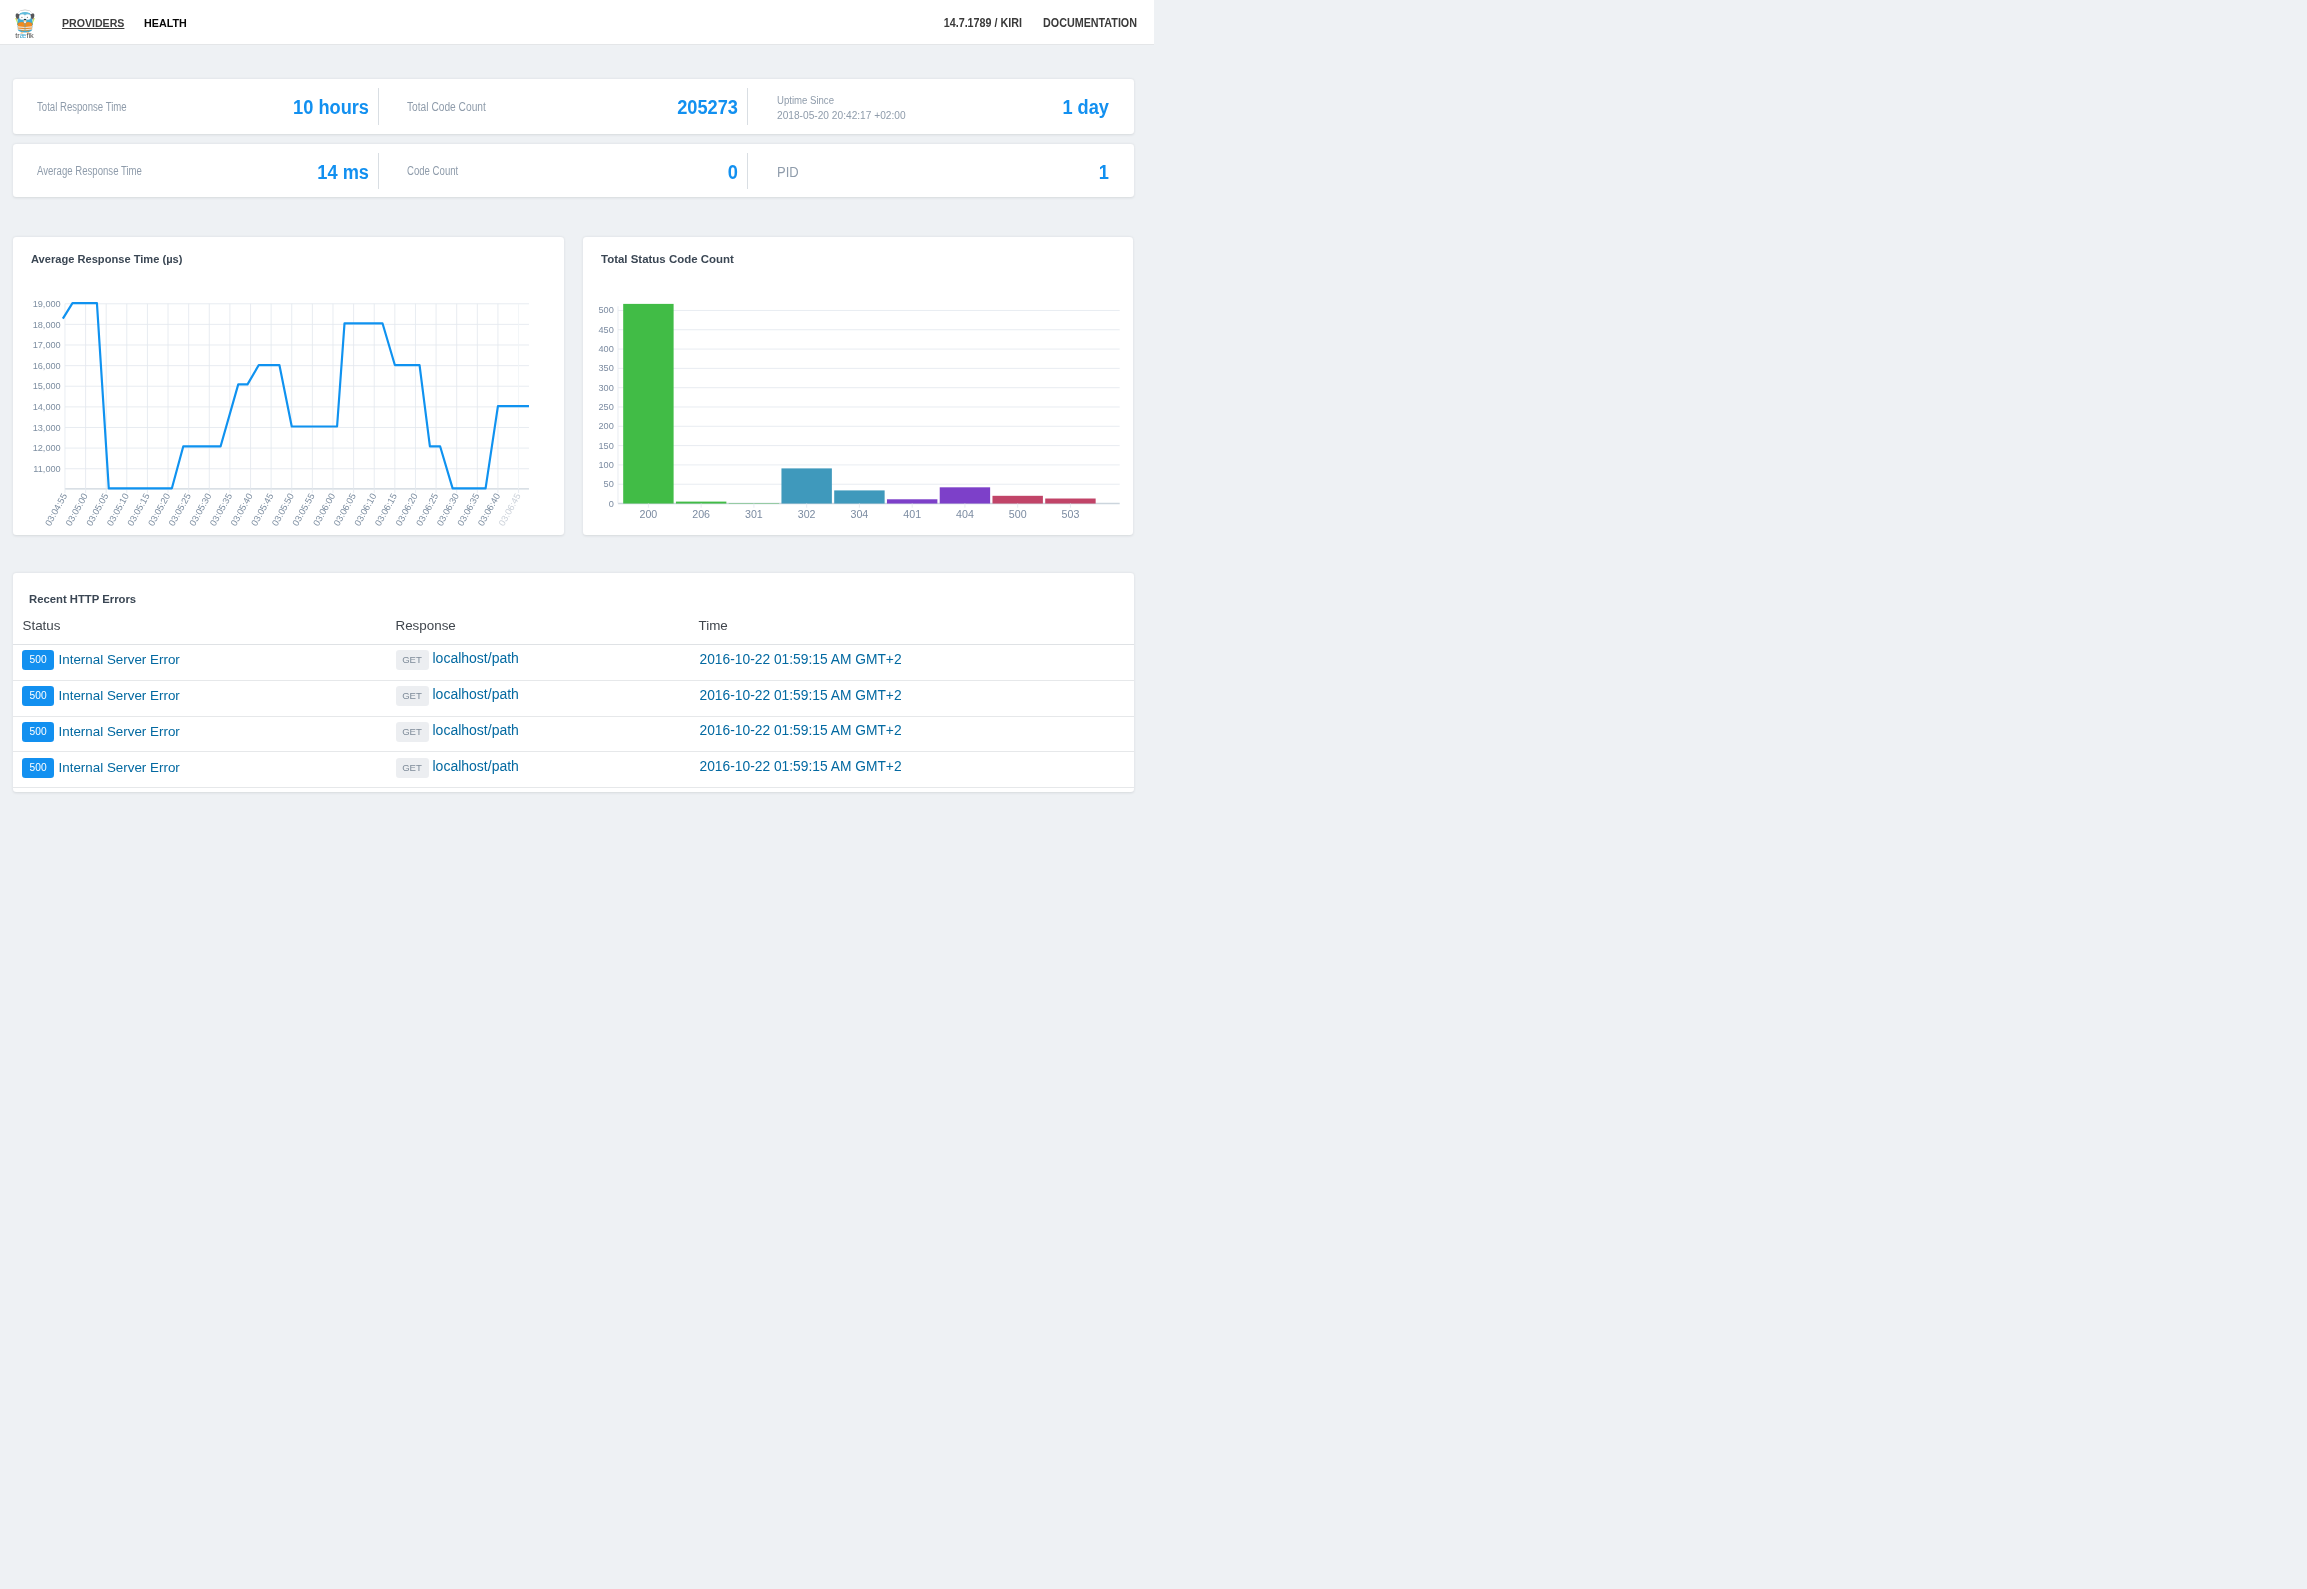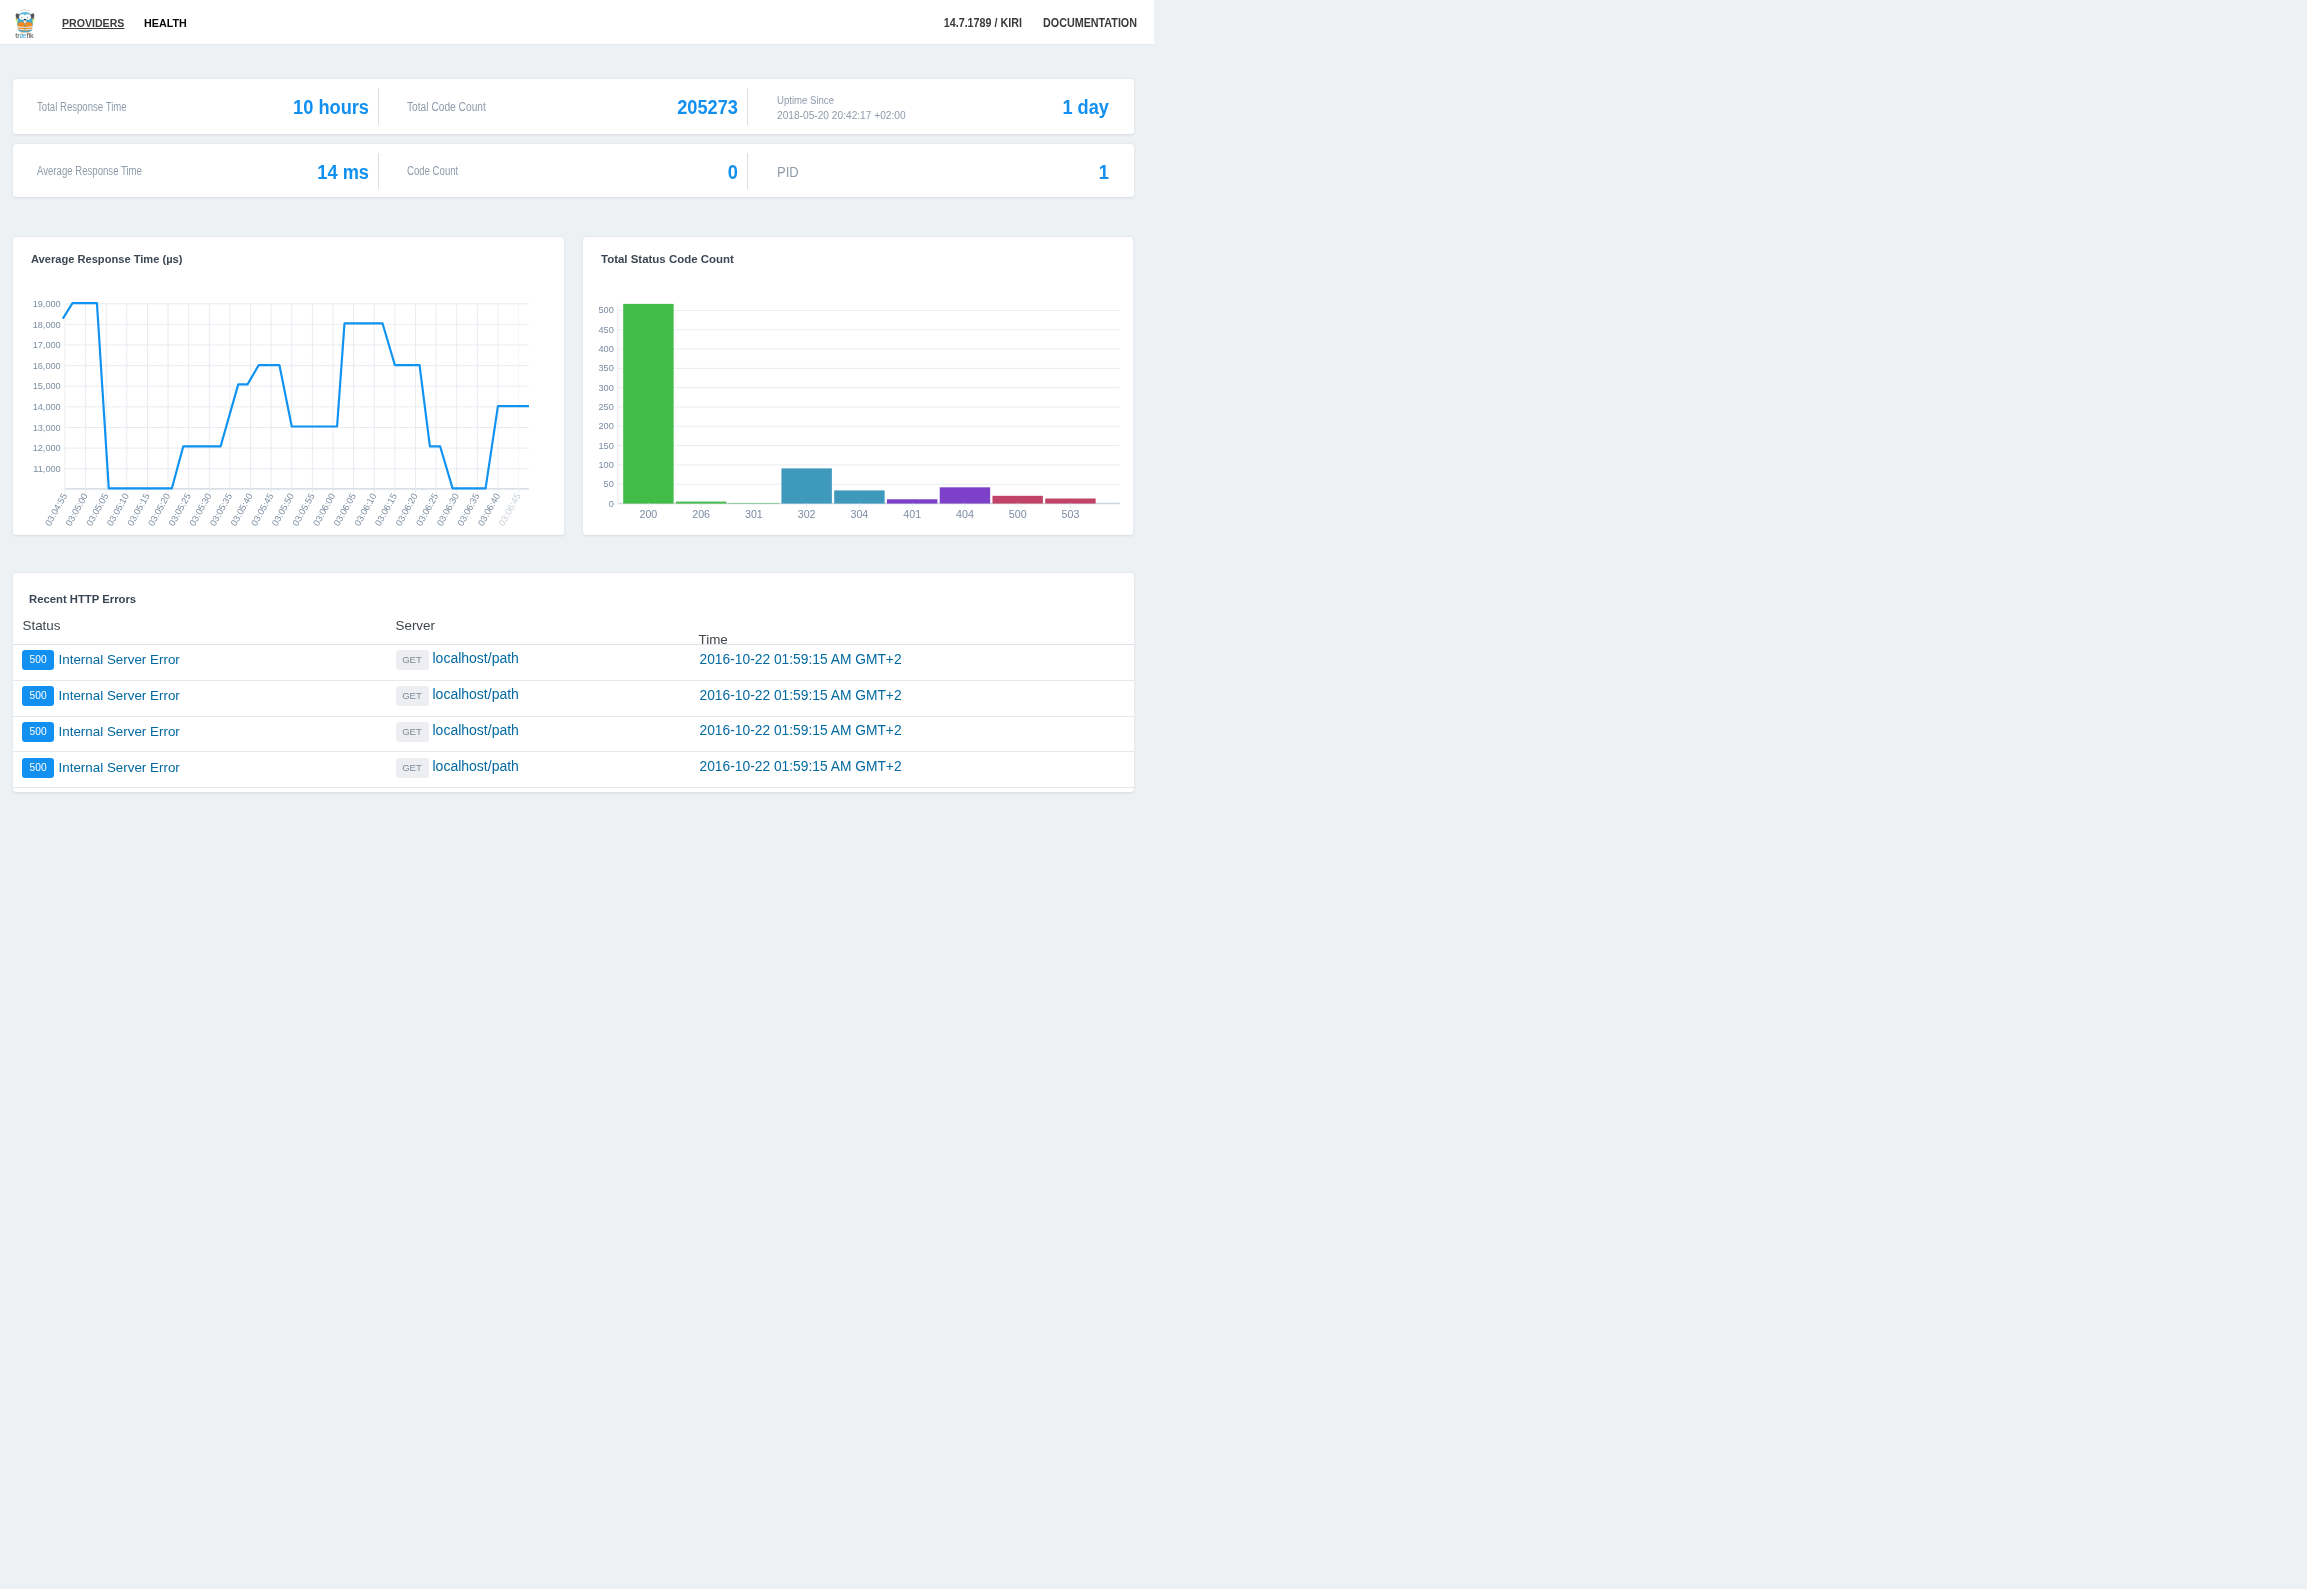--- a/index.html
+++ b/index.html
@@ -238,22 +238,22 @@
     <text x="520.3" y="336.59999999999997" font-size="12.8" text-anchor="middle" fill="#7b8ba1">500</text>
     <rect x="553.3" y="313.28619999999995" width="60.4" height="6.0138" fill="#c14468"></rect>
     <line x1="583.5" y1="319.29999999999995" x2="583.5" y2="324.29999999999995" stroke="#e3e8ee" stroke-width="1"></line>
     <text x="583.5" y="336.59999999999997" font-size="12.8" text-anchor="middle" fill="#7b8ba1">503</text>
   </svg>
 
 <div class="card" style="left:12.5px; top:573px; width:1121px; height:219px;"></div>
 <div class="abs" style="left:29px; top:593px; font-weight:bold; font-size:11.3px; color:#3b4754; white-space:nowrap;">Recent HTTP Errors</div>
 <div id="table" class="abs" style="left:12.5px; top:573px; width:1121px; height:219px;">
     <div class="hdr" style="left:10px;top:45px;">Status</div>
-    <div class="hdr" style="left:383px;top:45px;">Server</div>
-    <div class="hdr" style="left:686px;top:59px;">Time</div>
+    <div class="hdr" style="left:383px;top:45px;">Response</div>
+    <div class="hdr" style="left:686px;top:45px;">Time</div>
     <div style="position:absolute;left:0;top:71px;width:1121px;height:0.8px;background:#dfe2e5;"></div>
     <div style="position:absolute;left:9.6px;top:77px;width:32px;height:20px;background:#1290f0;border-radius:3.3px;color:#fff;font-size:10.2px;text-align:center;line-height:20px;">500</div>
     <div class="btxt" style="left:46px;top:79px;">Internal Server Error</div>
     <div style="position:absolute;left:383px;top:77px;width:33px;height:20px;background:#eceef1;border-radius:3.3px;color:#7e8b99;font-size:9.6px;text-align:center;line-height:20px;">GET</div>
     <div class="btxt" style="left:420px;top:77px;font-size:14px;">localhost/path</div>
     <div class="btxt" style="left:687px;top:79px;font-size:13.8px;">2016-10-22 01:59:15 AM GMT+2</div>
     <div style="position:absolute;left:0;top:107px;width:1121px;height:0.8px;background:#e6e8ea;"></div>
     <div style="position:absolute;left:9.6px;top:113px;width:32px;height:20px;background:#1290f0;border-radius:3.3px;color:#fff;font-size:10.2px;text-align:center;line-height:20px;">500</div>
     <div class="btxt" style="left:46px;top:115px;">Internal Server Error</div>
     <div style="position:absolute;left:383px;top:113px;width:33px;height:20px;background:#eceef1;border-radius:3.3px;color:#7e8b99;font-size:9.6px;text-align:center;line-height:20px;">GET</div>

